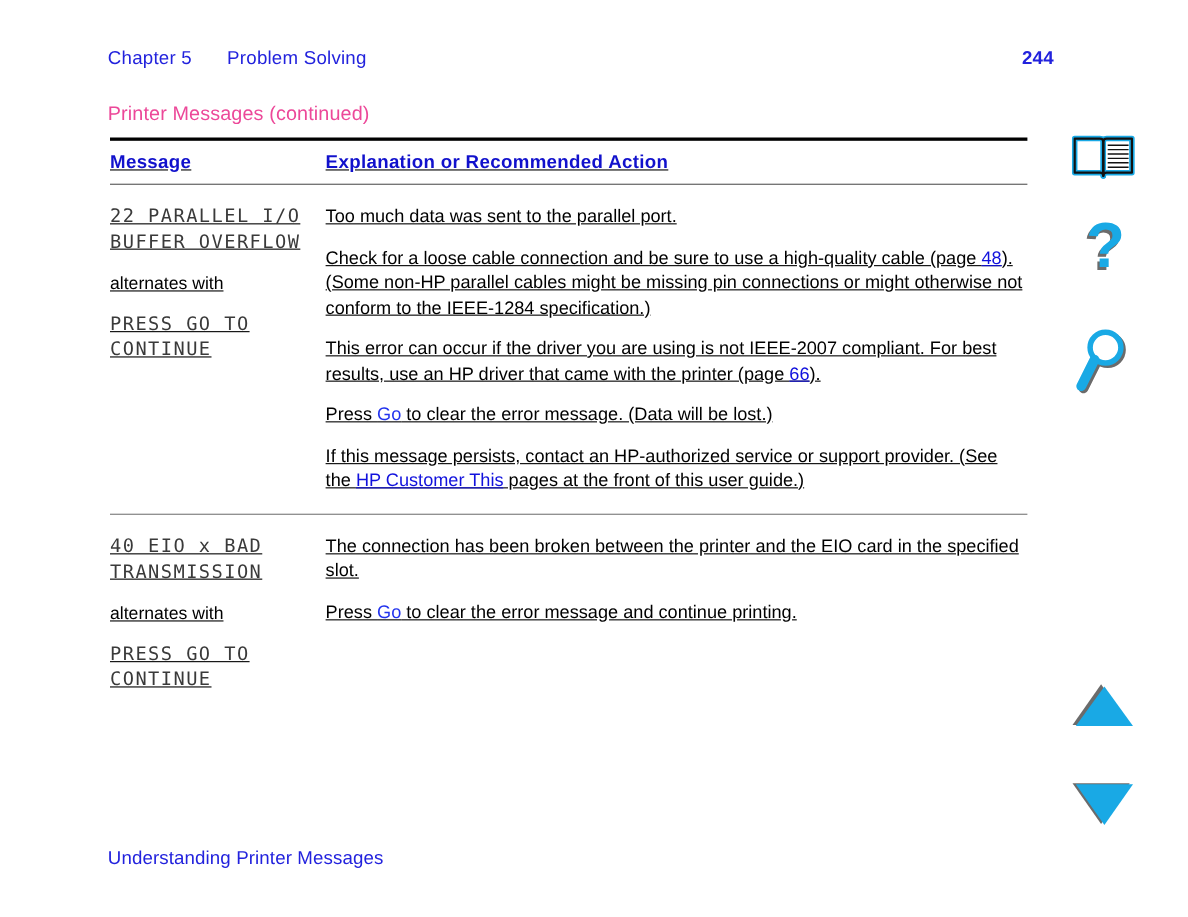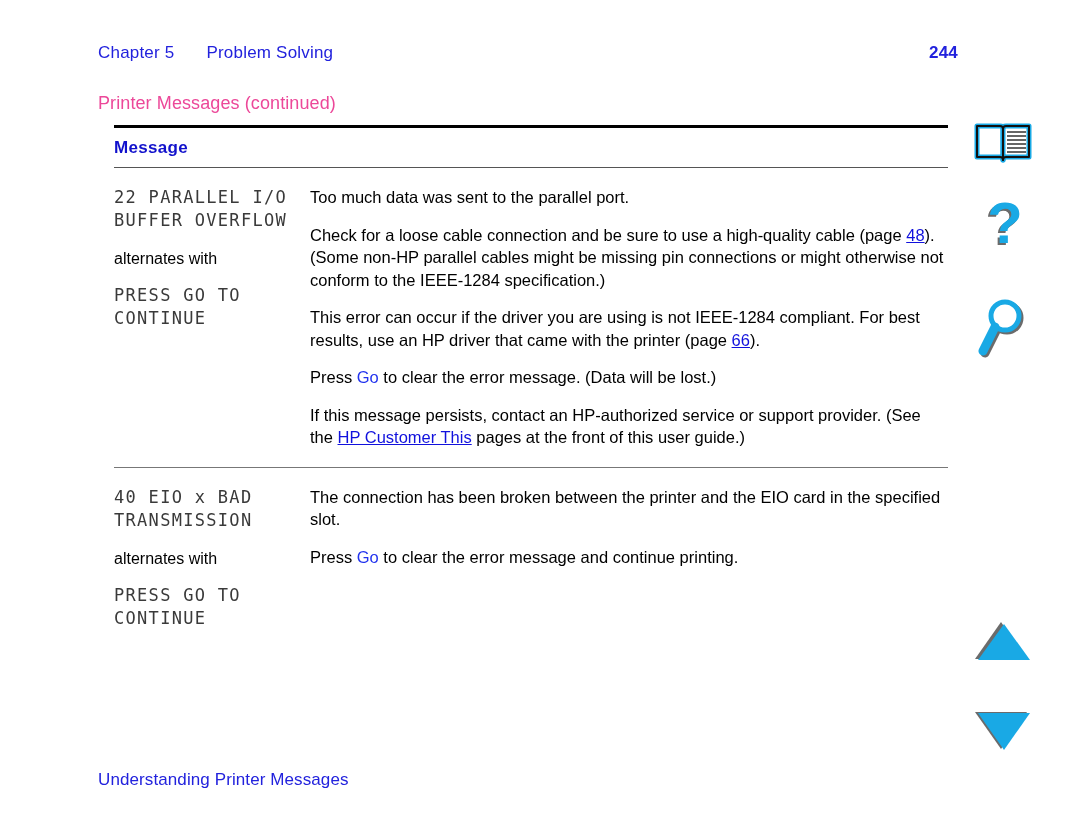--- a/index.html
+++ b/index.html
@@ -58,23 +58,24 @@
     left: 98px;
     top: 93px;
     color: #ec4899;
     font-size: 18px;
     letter-spacing: .1px;
   }
 
   
   .tbl {
     position: absolute;
-    left: 114px;
+    left: 100px;
     top: 125px;
     width: 834px;
+    text-decoration: underline;
   }
   .rule-thick {
     height: 3px;
     background: #000000;
     width: 100%;
   }
   .rule-thin {
     height: 1px;
     background: #555555;
     width: 100%;
@@ -191,36 +192,37 @@
   </div>
 
   <div class="table-title">Printer Messages (continued)</div>
 
   <div class="tbl">
 
     <div class="rule-thick"></div>
 
     <div class="hdr-row">
       <div class="col-msg">Message</div>
+      <div class="col-exp">Explanation or Recommended Action</div>
     </div>
 
     <div class="rule-thin"></div>
 
     <div class="body-row">
       <div class="col-msg">
         <div class="lcd lcd-block">22 PARALLEL I/O
 BUFFER OVERFLOW</div>
         <div class="alt-with">alternates with</div>
         <div class="lcd lcd-block">PRESS GO TO
 CONTINUE</div>
       </div>
       <div class="col-exp">
           <div class="exp-para"><span>Too much data was sent to the parallel port.</span></div>
           <div class="exp-para"><span>Check for a loose cable connection and be sure to use a high-quality cable (page </span><a class="xref" href="#">48</a><span>). (Some non-HP parallel cables might be missing pin connections or might otherwise not conform to the IEEE-1284 specification.)</span></div>
-          <div class="exp-para"><span>This error can occur if the driver you are using is not IEEE-1284 compliant. For best results, use an HP driver that came with the printer (page </span><a class="xref" href="#">66</a><span>).</span></div>
+          <div class="exp-para"><span>This error can occur if the driver you are using is not IEEE-2007 compliant. For best results, use an HP driver that came with the printer (page </span><a class="xref" href="#">66</a><span>).</span></div>
           <div class="exp-para"><span>Press </span><span class="keyword">Go</span><span> to clear the error message. (Data will be lost.)</span></div>
           <div class="exp-para"><span>If this message persists, contact an HP-authorized service or support provider. (See the </span><a class="xref" href="#">HP Customer This</a><span> pages at the front of this user guide.)</span></div>
         </div>
     </div>
 
     <div class="rule-row"></div>
 
     <div class="body-row">
       <div class="col-msg">
         <div class="lcd lcd-block">40 EIO x BAD

